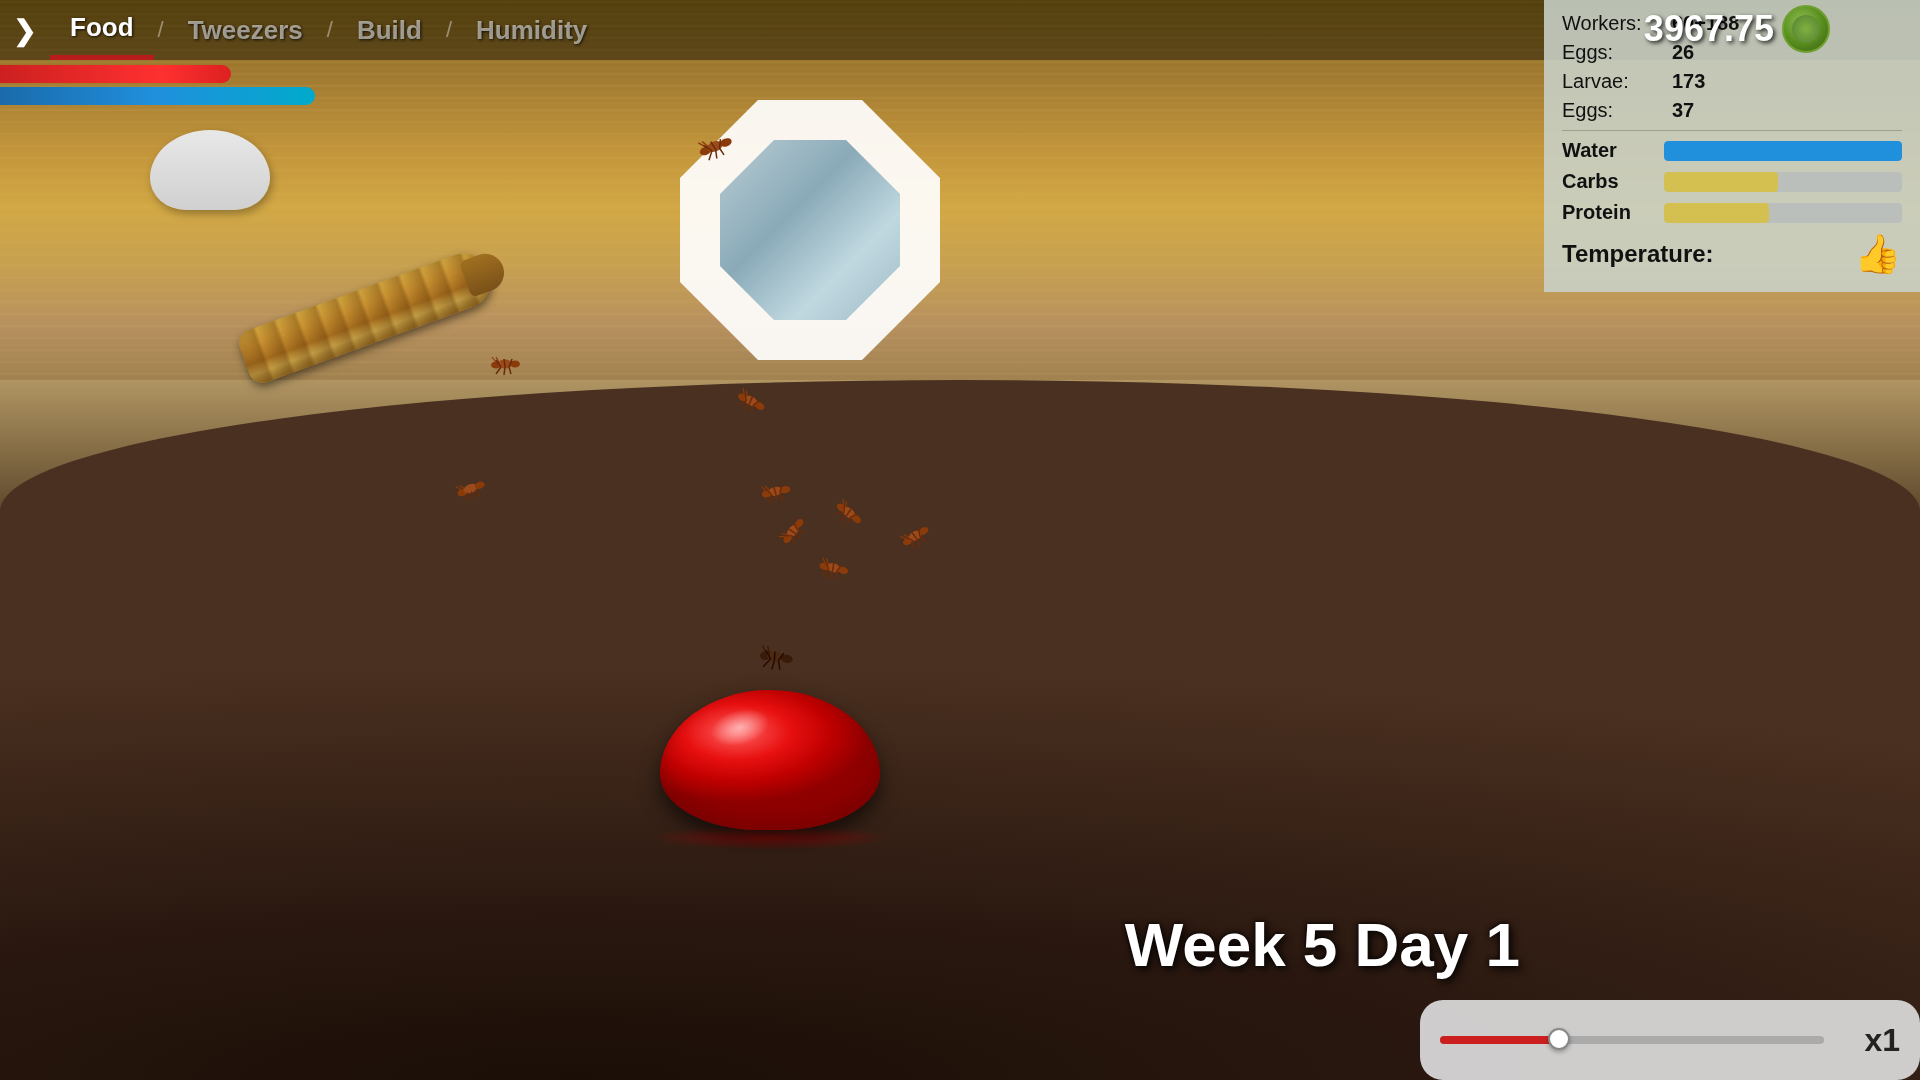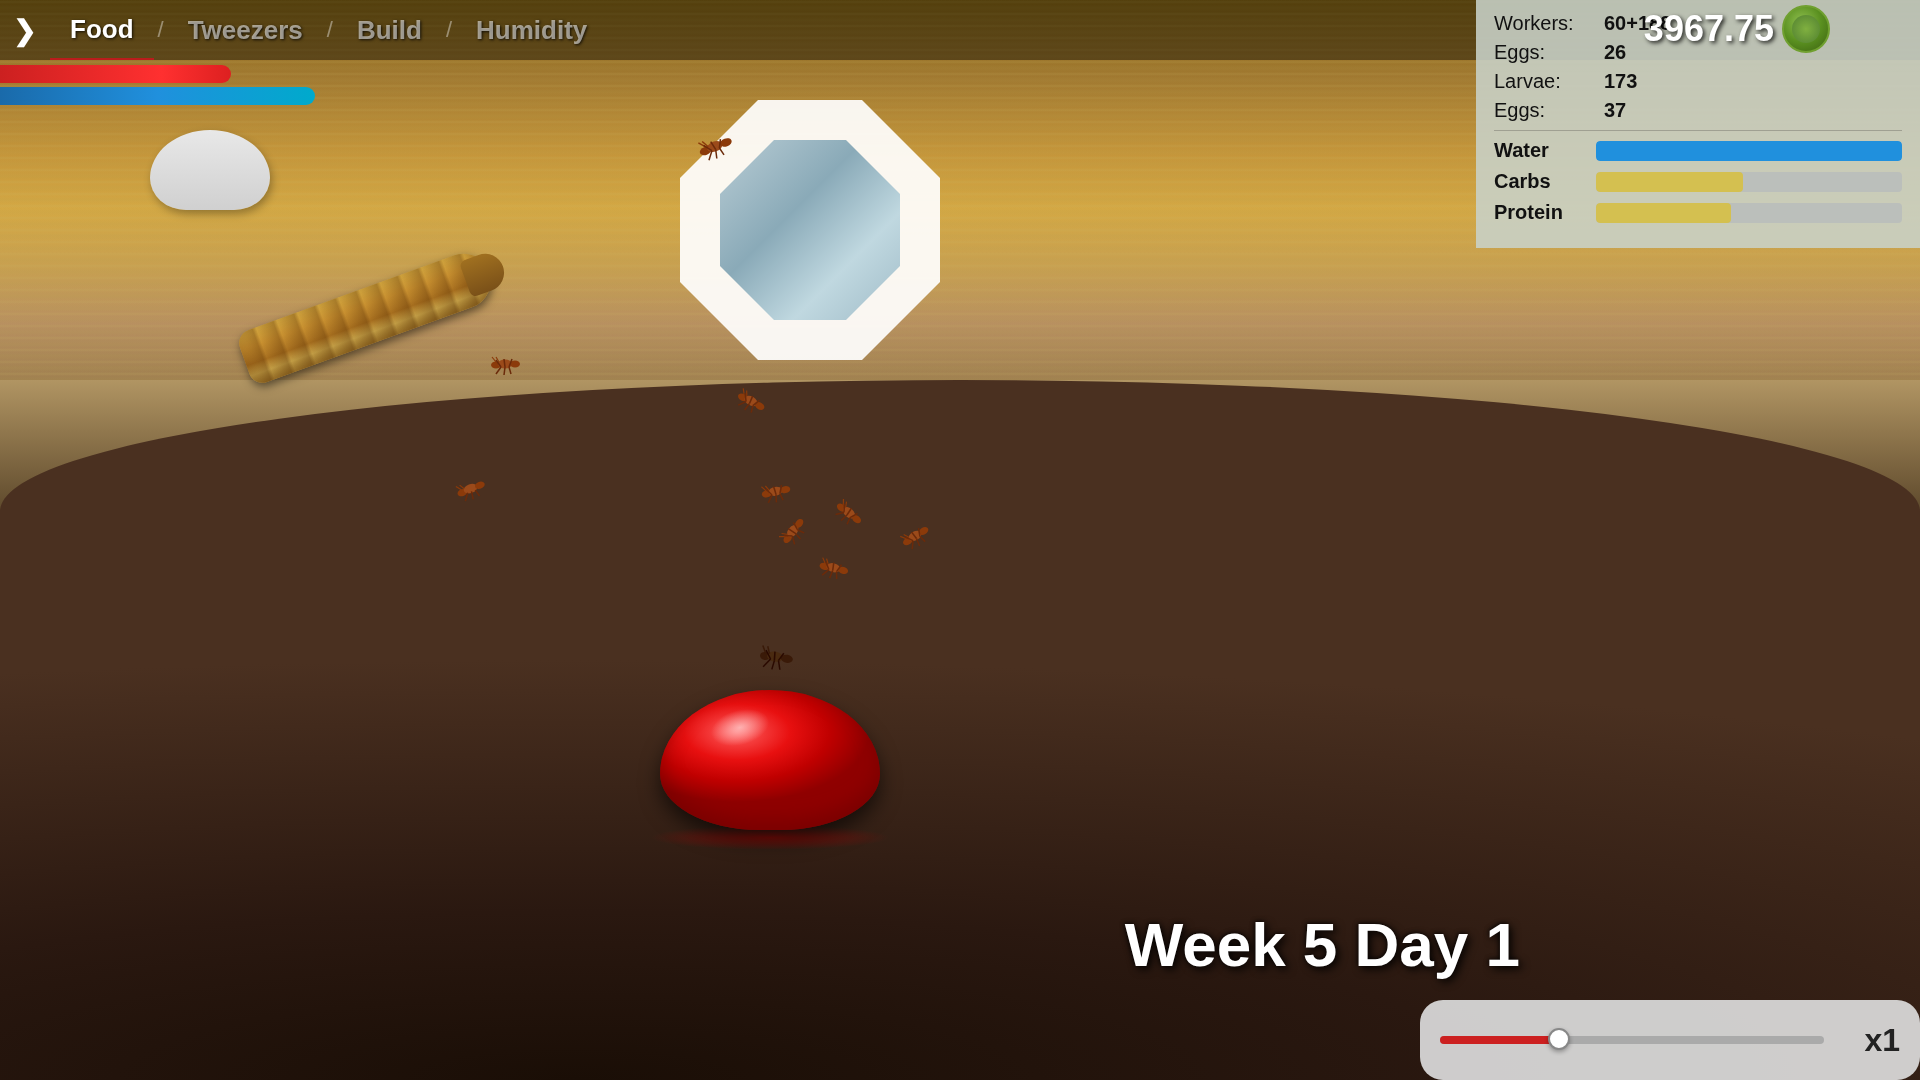--- a/index.html
+++ b/index.html
@@ -195,21 +195,21 @@
       display: flex;
       align-items: center;
       font-size: 26px;
       font-weight: bold;
       color: white;
       cursor: pointer;
       text-shadow: 1px 1px 3px rgba(0,0,0,0.8);
     }
     .nav-item.active {
       color: #fff;
-      border-bottom: 2px solid #b91c1c;
+      border-bottom: 5px solid #b91c1c;
       text-align: center;
     }
     .nav-item.inactive {
       color: rgba(255,255,255,0.55);
     }
     .nav-separator {
       color: rgba(255,255,255,0.4);
       font-size: 22px;
       padding: 0 4px;
     }
@@ -268,21 +268,21 @@
       background: linear-gradient(90deg, #1a6aaa 0%, #2090dd 50%, #00aacc 100%);
       width: 75%;
       border-radius: 0 9px 9px 0;
     }
 
     
     #stats-panel {
       position: absolute;
       top: 0;
       right: 0;
-      width: 444px;
+      width: 376px;
       background: rgba(200, 210, 200, 0.88);
       padding: 12px 18px 16px 18px;
       z-index: 100;
     }
 
     .stat-row {
       display: flex;
       align-items: center;
       margin-bottom: 6px;
       font-size: 20px;
@@ -649,20 +649,24 @@
       <div class="resource-bar-fill bar-carbs"></div>
     </div>
   </div>
   <div class="resource-bar-container">
     <span class="resource-label">Protein</span>
     <div class="resource-bar-bg">
       <div class="resource-bar-fill bar-protein"></div>
     </div>
   </div>
 
+  <div class="temp-row">
+    <span class="temp-label">Temperature:</span>
+    <span class="thumbs-up-icon">👍</span>
+  </div>
 </div>
 
 <div class="week-display">Week 5 Day 1</div>
 
 <div class="speed-control">
   <div class="speed-slider-track">
     <div class="speed-slider-fill"></div>
     <div class="speed-slider-thumb"></div>
   </div>
   <div class="speed-multiplier">x1</div>

